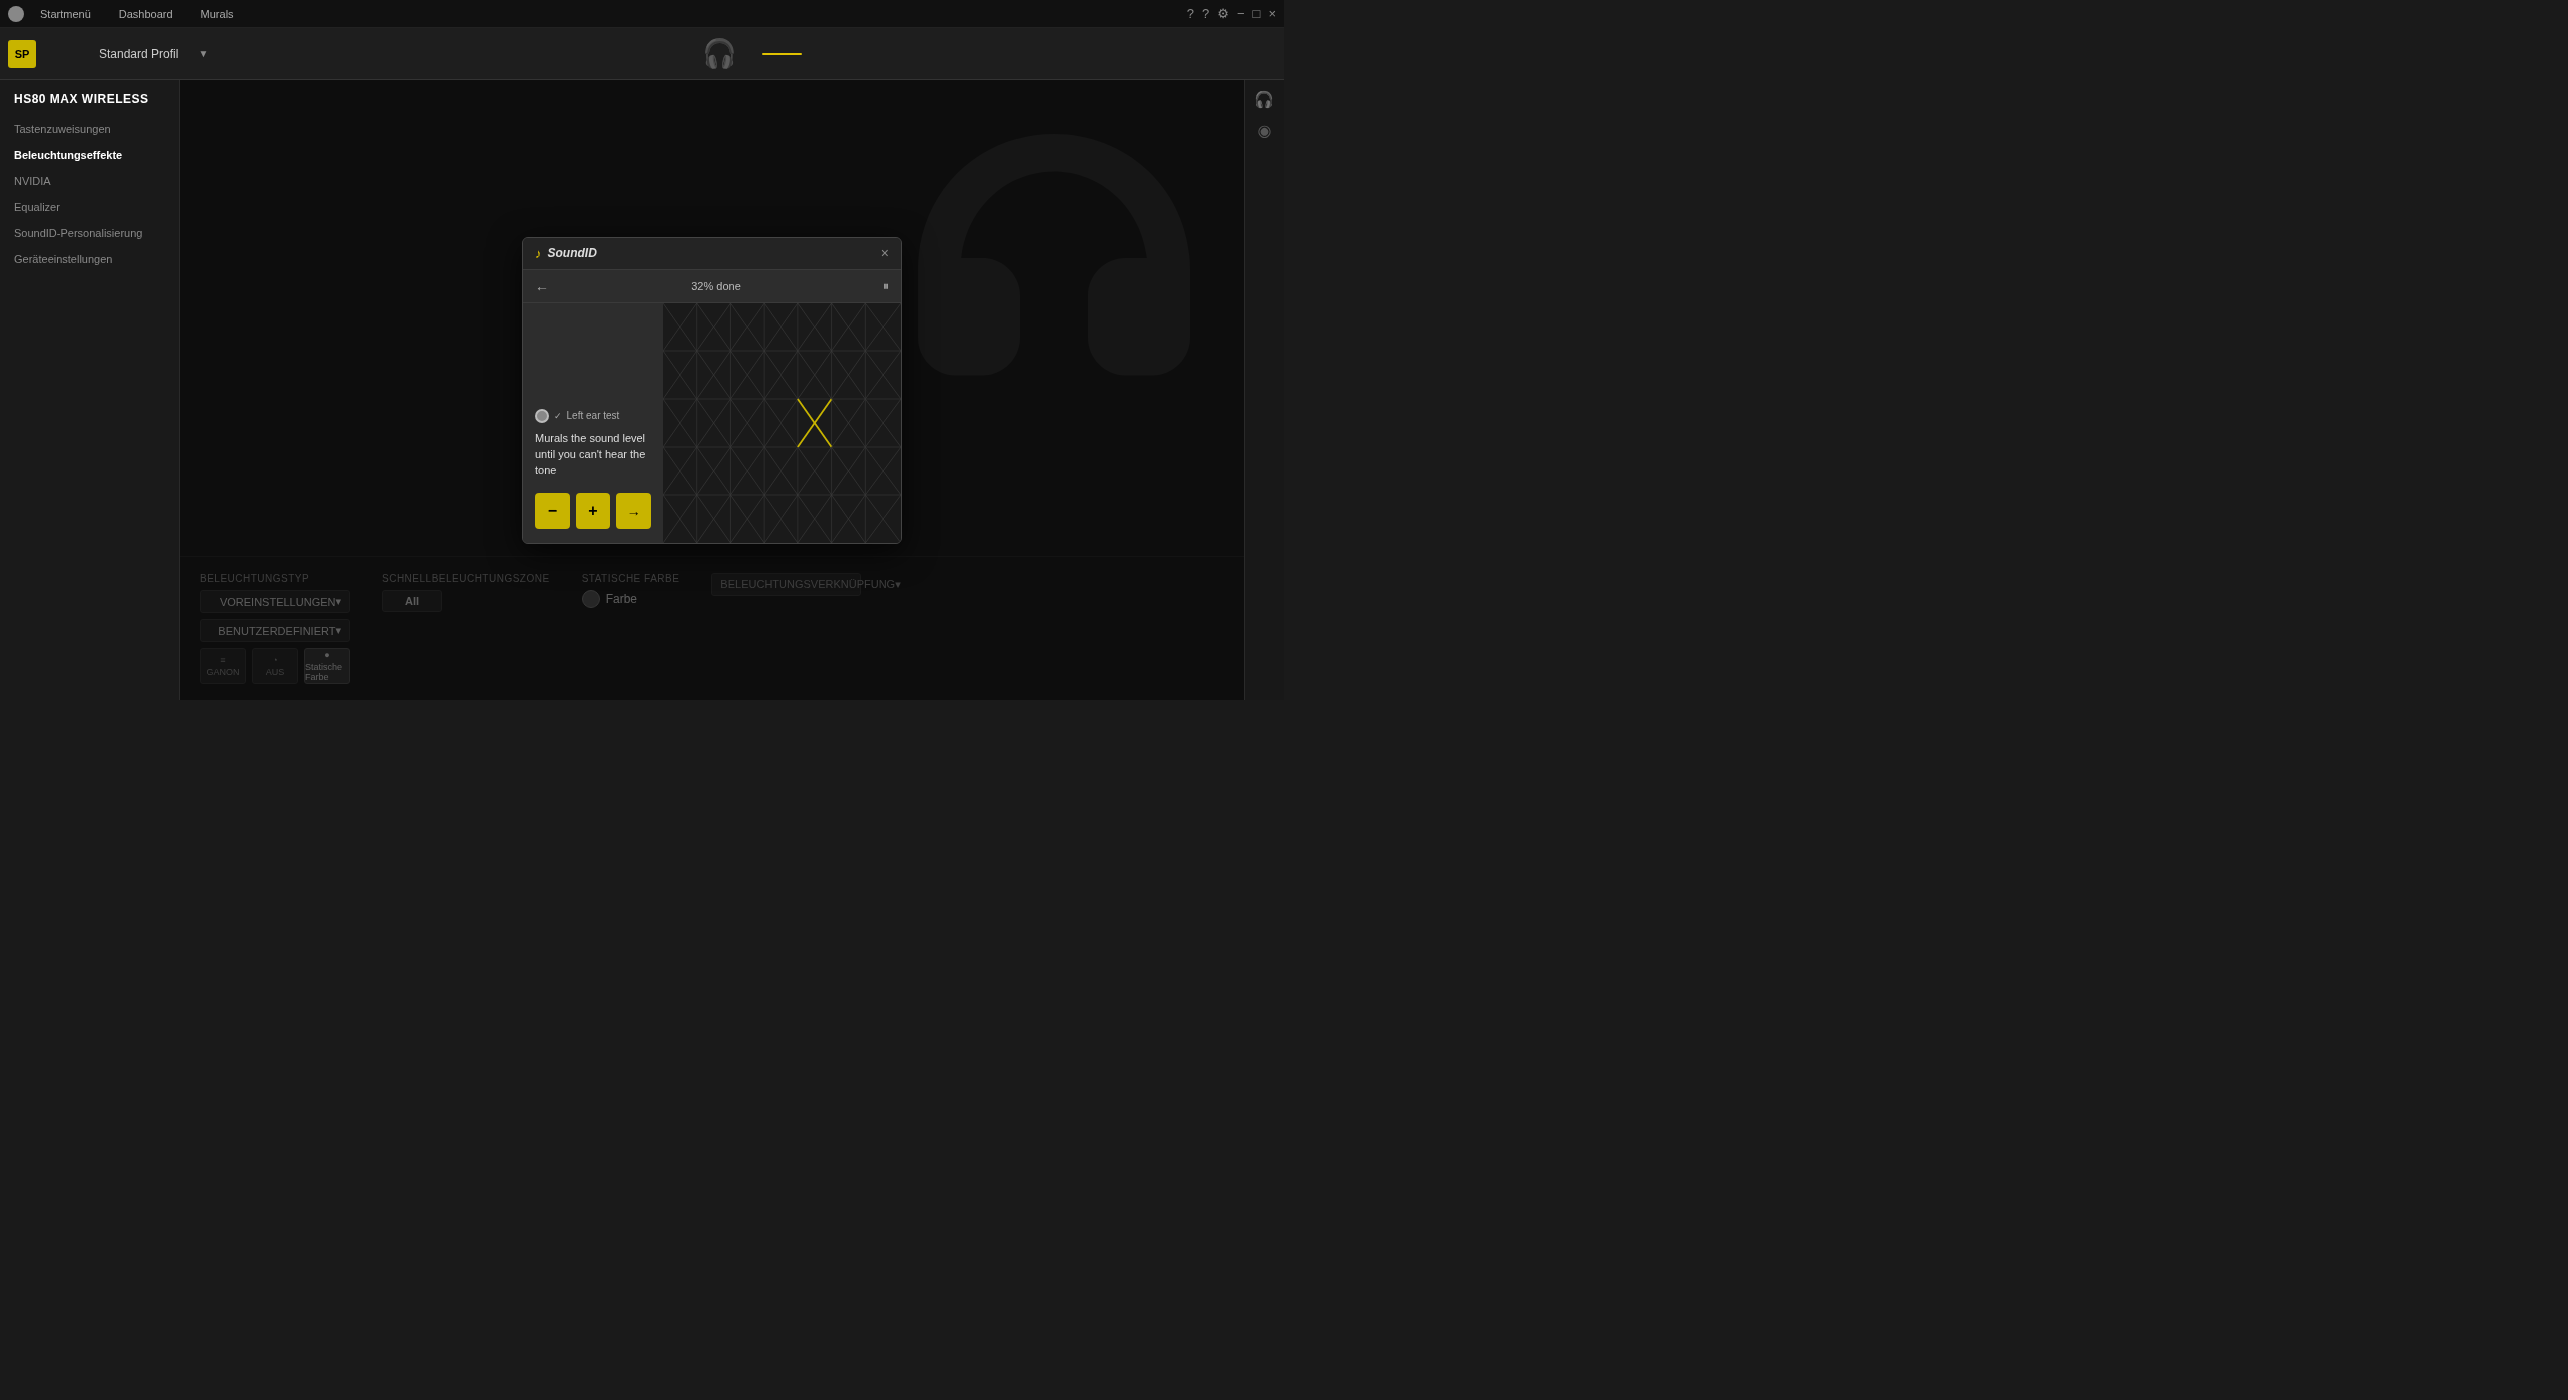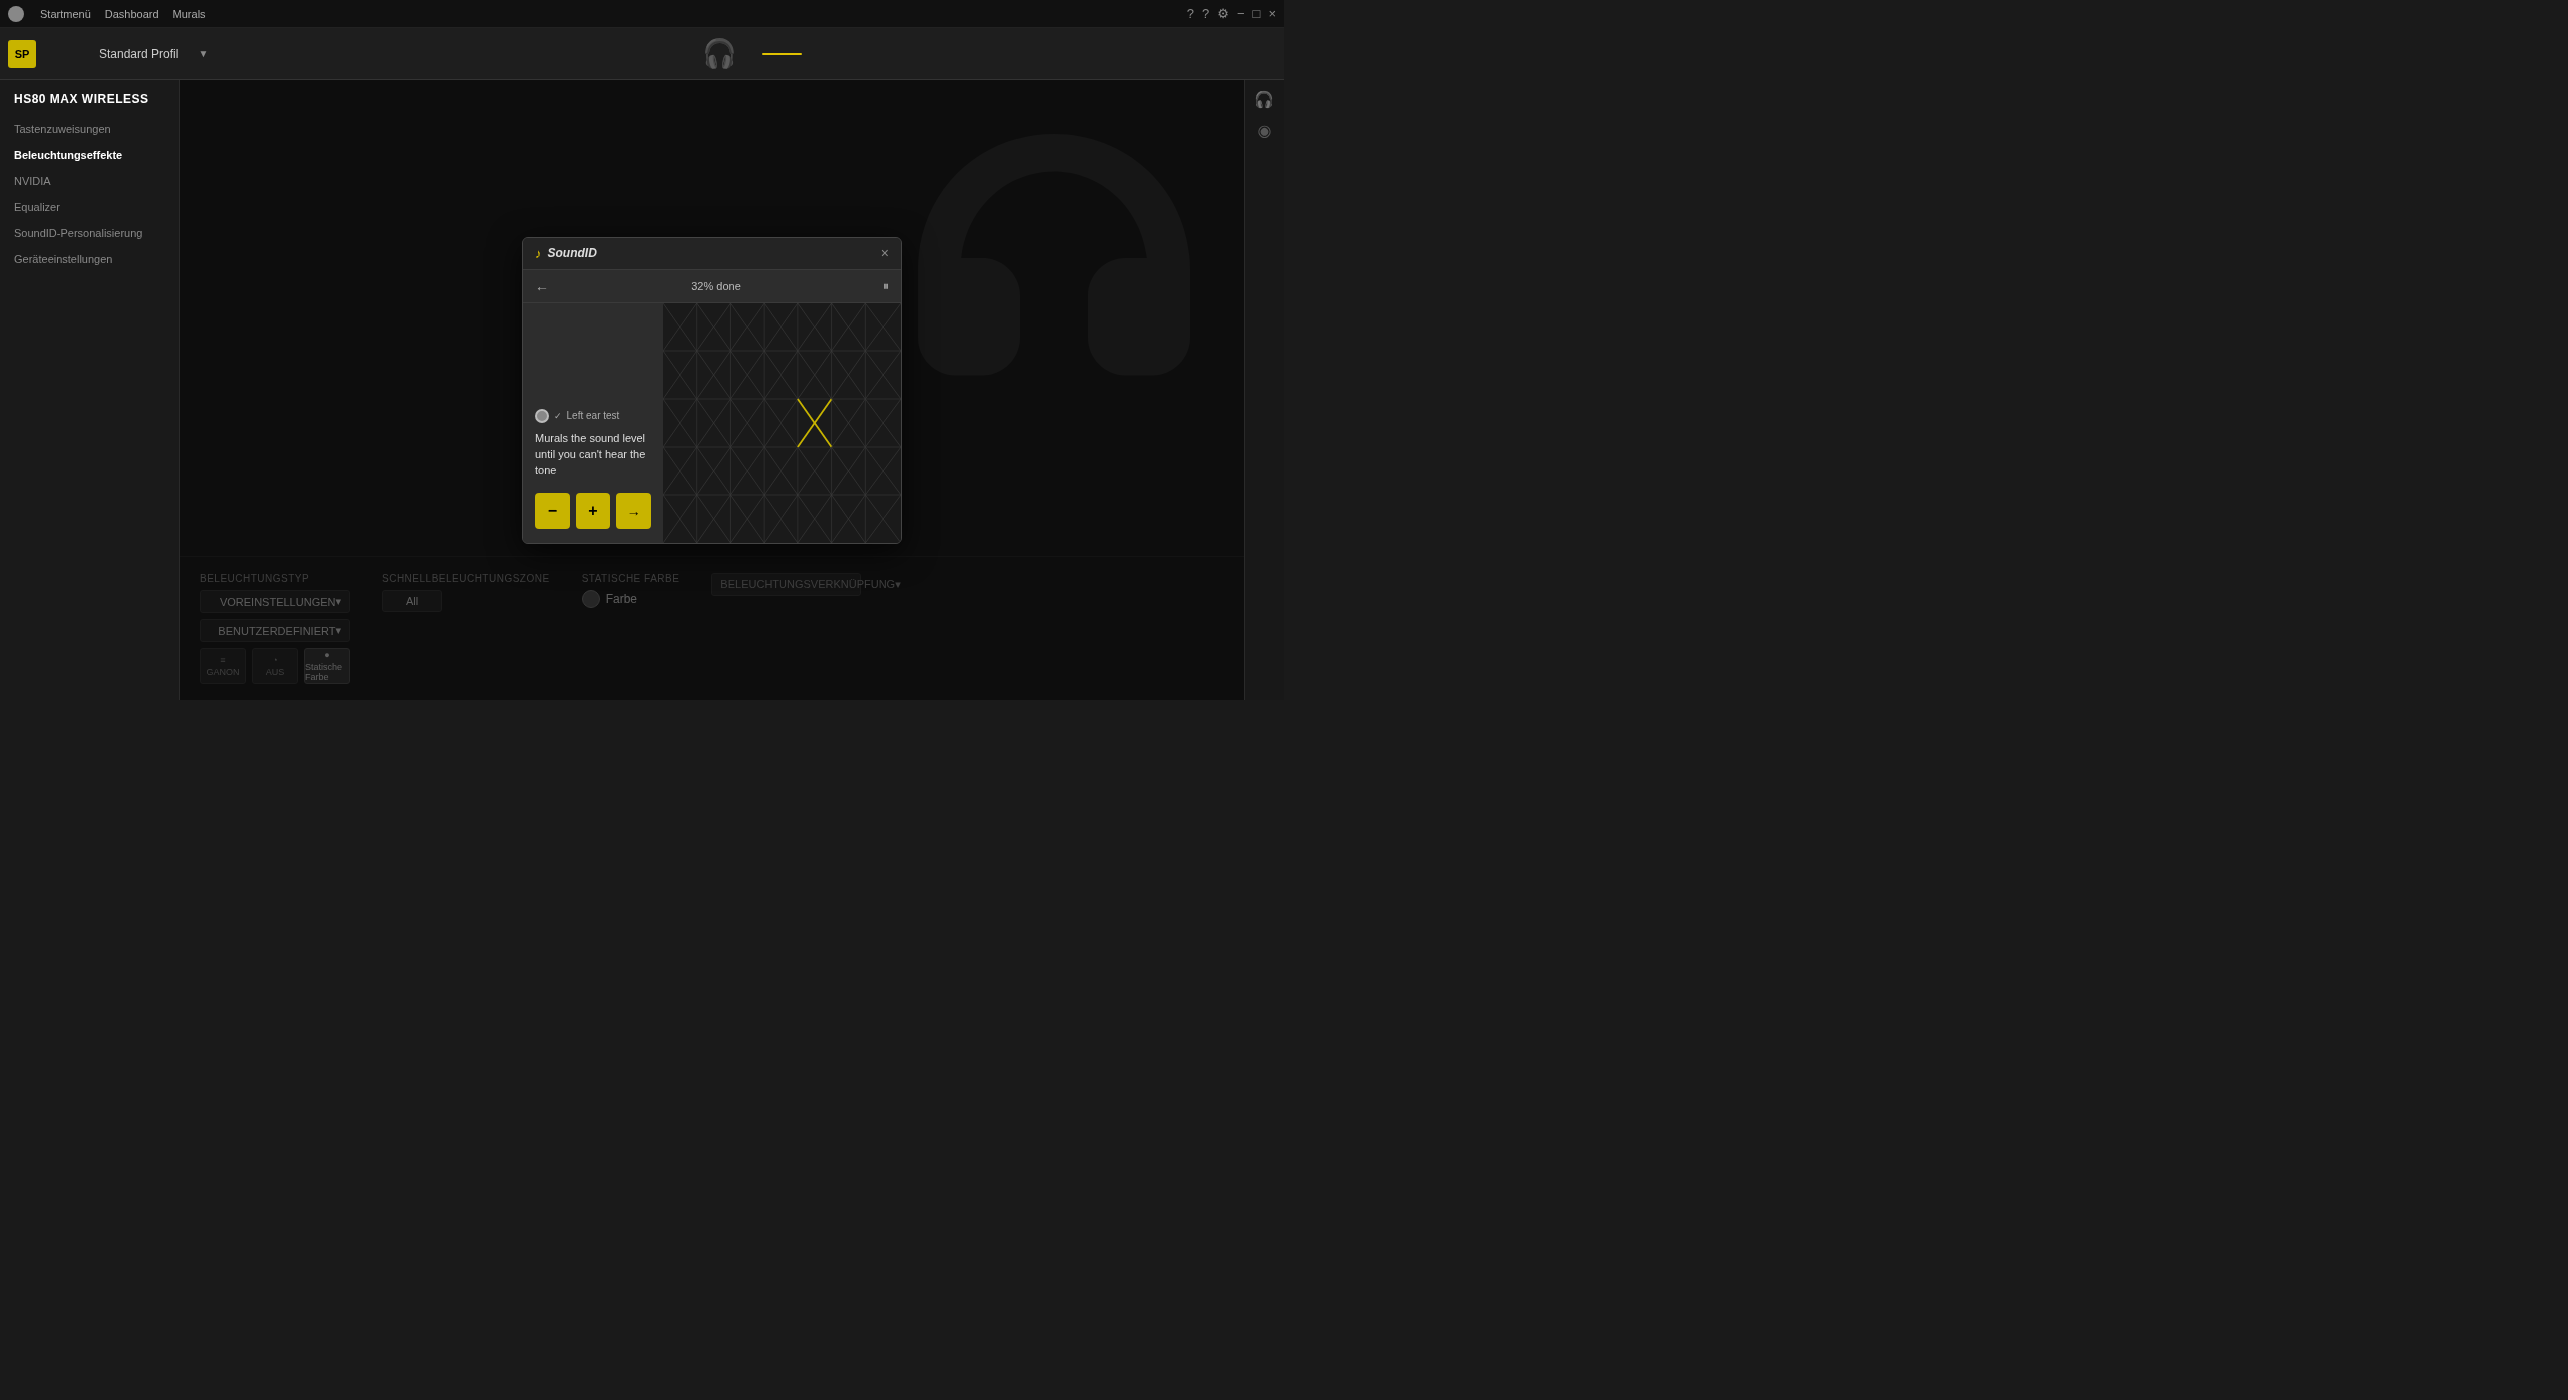--- a/index.html
+++ b/index.html
@@ -26,21 +26,21 @@
     }
     .topbar-logo {
       width: 16px;
       height: 16px;
       background: #888;
       border-radius: 50%;
       flex-shrink: 0;
     }
     .topbar-nav {
       display: flex;
-      gap: 14px;
+      gap: 28px;
     }
     .topbar-nav-item {
       color: #aaa;
       font-size: 11px;
       cursor: pointer;
     }
     .topbar-right {
       margin-left: auto;
       display: flex;
       gap: 8px;
@@ -518,21 +518,21 @@
             </div>
             <div class="lighting-btn active">
               <span>●</span>
               <span>Statische Farbe</span>
             </div>
           </div>
         </div>
 
         <div class="control-group">
           <div class="control-label">Schnellbeleuchtungszone</div>
-          <div class="select-box" style="width:60px; justify-content:center;">
+          <div class="select-box" style="width:60px; justify-content:center;font-weight:bold;">
             <span>All</span>
           </div>
         </div>
 
         <div class="control-group">
           <div class="control-label">Statische Farbe</div>
           <div style="display:flex; align-items:center; gap:6px;">
             <div class="color-circle"></div>
             <span>Farbe</span>
           </div>

